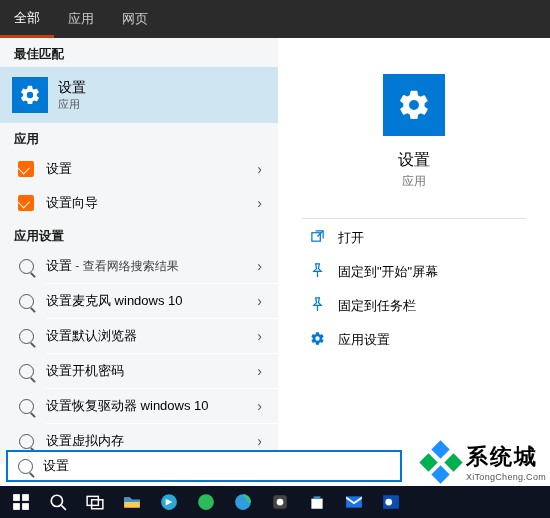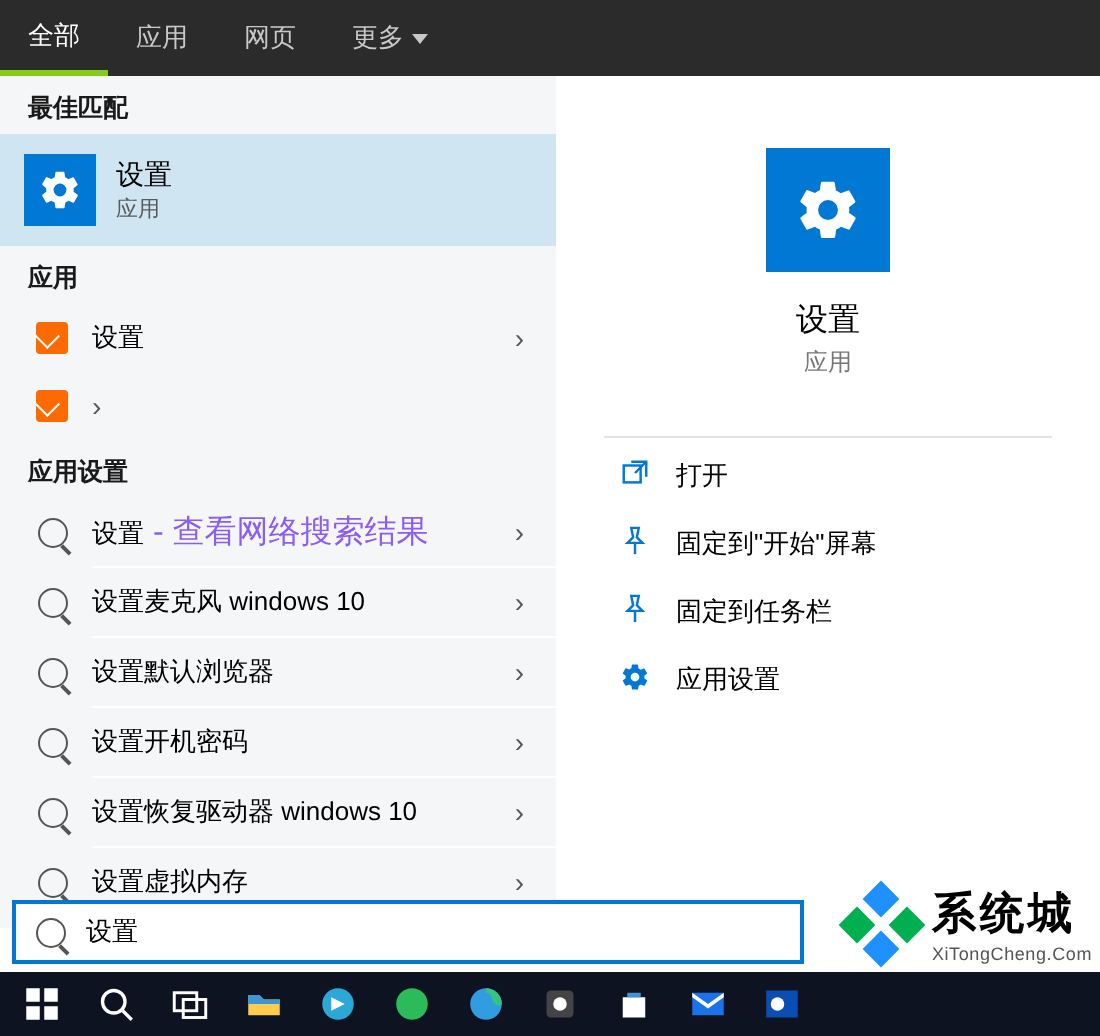--- a/index.html
+++ b/index.html
@@ -1,19 +1,19 @@
 <!DOCTYPE html>
 <html><head>
 <meta charset="utf-8">
 <style>
 *{margin:0;padding:0;box-sizing:border-box;font-family:"Microsoft YaHei","Segoe UI",sans-serif}
 body{width:550px;height:518px;overflow:hidden;background:#fff;position:relative}
 .topbar{height:38px;background:#2b2b2b;display:flex;align-items:center}
 .tab{padding:0 14px;height:38px;display:flex;align-items:center;color:#c8c8c8;font-size:13px;cursor:pointer}
-.tab.active{color:#fff;border-bottom:3px solid #84cc16}
+.tab.active{color:#fff;border-bottom:3px solid #c2410c}
 .tab .chev{margin-left:4px;font-size:0}
 .tab .chev::after{content:"";display:inline-block;border-left:4px solid transparent;border-right:4px solid transparent;border-top:5px solid #c8c8c8}
 .main{display:flex;height:426px}
 .left{width:278px;background:#f4f6f8;overflow:hidden}
 .section-hdr{padding:8px 14px 4px;font-size:12.5px;font-weight:600;color:#1a1a1a;background:#f4f6f8}
 .best{display:flex;align-items:center;height:56px;padding:0 12px;background:#cfe5f2}
 .gearbox{width:36px;height:36px;background:#0078d4;display:flex;align-items:center;justify-content:center;margin-right:10px}
 .gearbox svg{fill:#fff}
 .best-txt .t{font-size:14px;color:#000}
 .best-txt .s{font-size:11px;color:#5a5a5a}
@@ -53,24 +53,20 @@
 .wm-txt .l1{font-family:Liberation Mono, monospace;font-size:22px;font-weight:700;letter-spacing:2px}
 .wm-txt .l2{font-size:9px;color:#555;letter-spacing:0.3px}
 </style>
 </head>
 <body>
 
 <div class="topbar">
   <div class="tab active">全部</div>
   <div class="tab">应用</div>
   <div class="tab">网页</div>
-  <div class="tab">
-      <span>更多</span>
-      <span class="chev"></span>
-    </div>
 </div>
 
 <div class="main">
 
   <div class="left">
     <div class="section-hdr">最佳匹配</div>
     <div class="best">
       <div class="gearbox">
         <svg viewBox="0 0 24 24" width="22" height="22">
             <path d="M19.4 13a7.5 7.5 0 0 0 .1-1 7.5 7.5 0 0 0-.1-1l2.1-1.6a.5.5 0 0 0 .1-.6l-2-3.5a.5.5 0 0 0-.6-.2l-2.5 1a7.3 7.3 0 0 0-1.7-1l-.4-2.6A.5.5 0 0 0 14 2h-4a.5.5 0 0 0-.5.4L9.1 5a7.3 7.3 0 0 0-1.7 1l-2.5-1a.5.5 0 0 0-.6.2l-2 3.5a.5.5 0 0 0 .1.6L4.5 11a7.5 7.5 0 0 0 0 2l-2.1 1.6a.5.5 0 0 0-.1.6l2 3.5a.5.5 0 0 0 .6.2l2.5-1a7.3 7.3 0 0 0 1.7 1l.4 2.6a.5.5 0 0 0 .5.4h4a.5.5 0 0 0 .5-.4l.4-2.6a7.3 7.3 0 0 0 1.7-1l2.5 1a.5.5 0 0 0 .6-.2l2-3.5a.5.5 0 0 0-.1-.6ZM12 15.5A3.5 3.5 0 1 1 15.5 12 3.5 3.5 0 0 1 12 15.5Z"></path>
@@ -87,30 +83,31 @@
       <div class="ic">
           <div class="sicon orange"></div>
         </div>
       <div class="lbl">设置</div>
       <div class="arr">›</div>
     </div>
     <div class="row">
       <div class="ic">
           <div class="sicon orange"></div>
         </div>
+      <div class="lbl">设置向导</div>
       <div class="arr">›</div>
     </div>
 
     <div class="section-hdr">应用设置</div>
 
     <div class="row">
       <div class="ic">
           <div class="mag"></div>
         </div>
-      <div class="lbl"><span>设置</span><span style="color:#8b5cf6;font-size:16px"> - 查看网络搜索结果</span></div>
+      <div class="lbl"><span>设置</span><span style="color:#404040;font-size:12px"> - 查看网络搜索结果</span></div>
       <div class="arr">›</div>
     </div>
     <div class="divider"></div>
     <div class="row">
         <div class="ic">
           <div class="mag"></div>
         </div>
         <div class="lbl">设置麦克风 windows 10</div>
         <div class="arr">›</div>
       </div>

